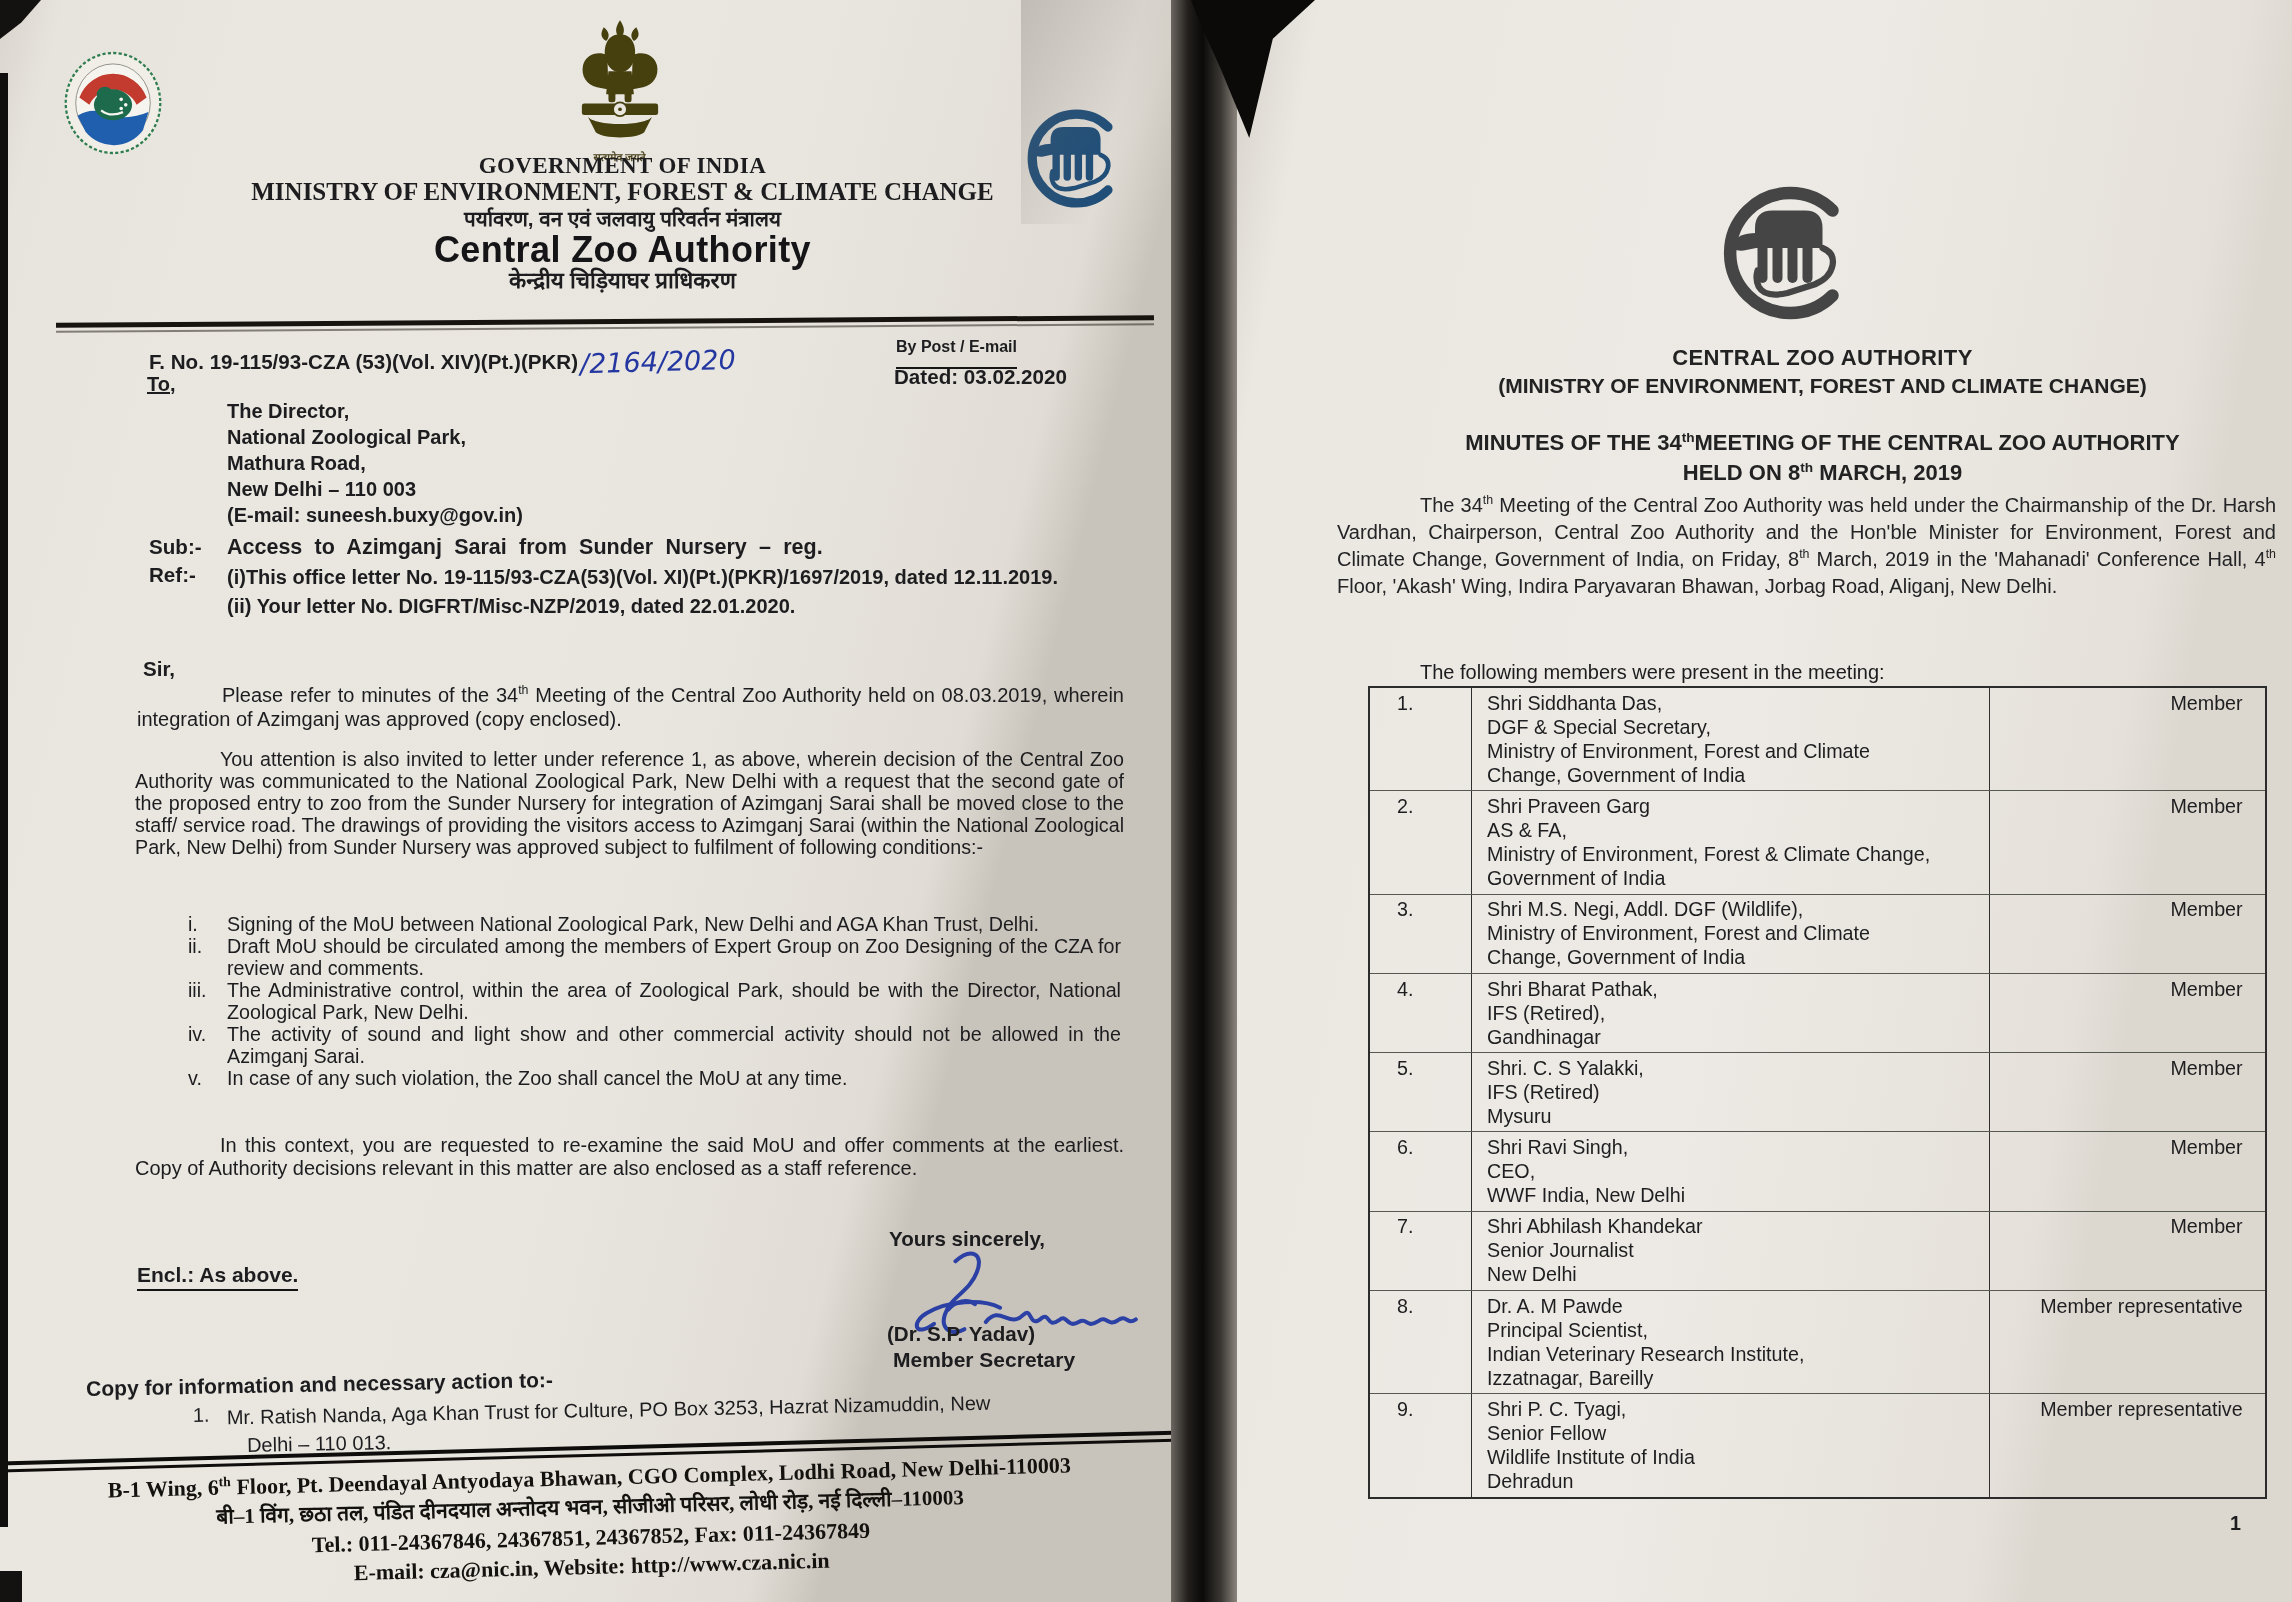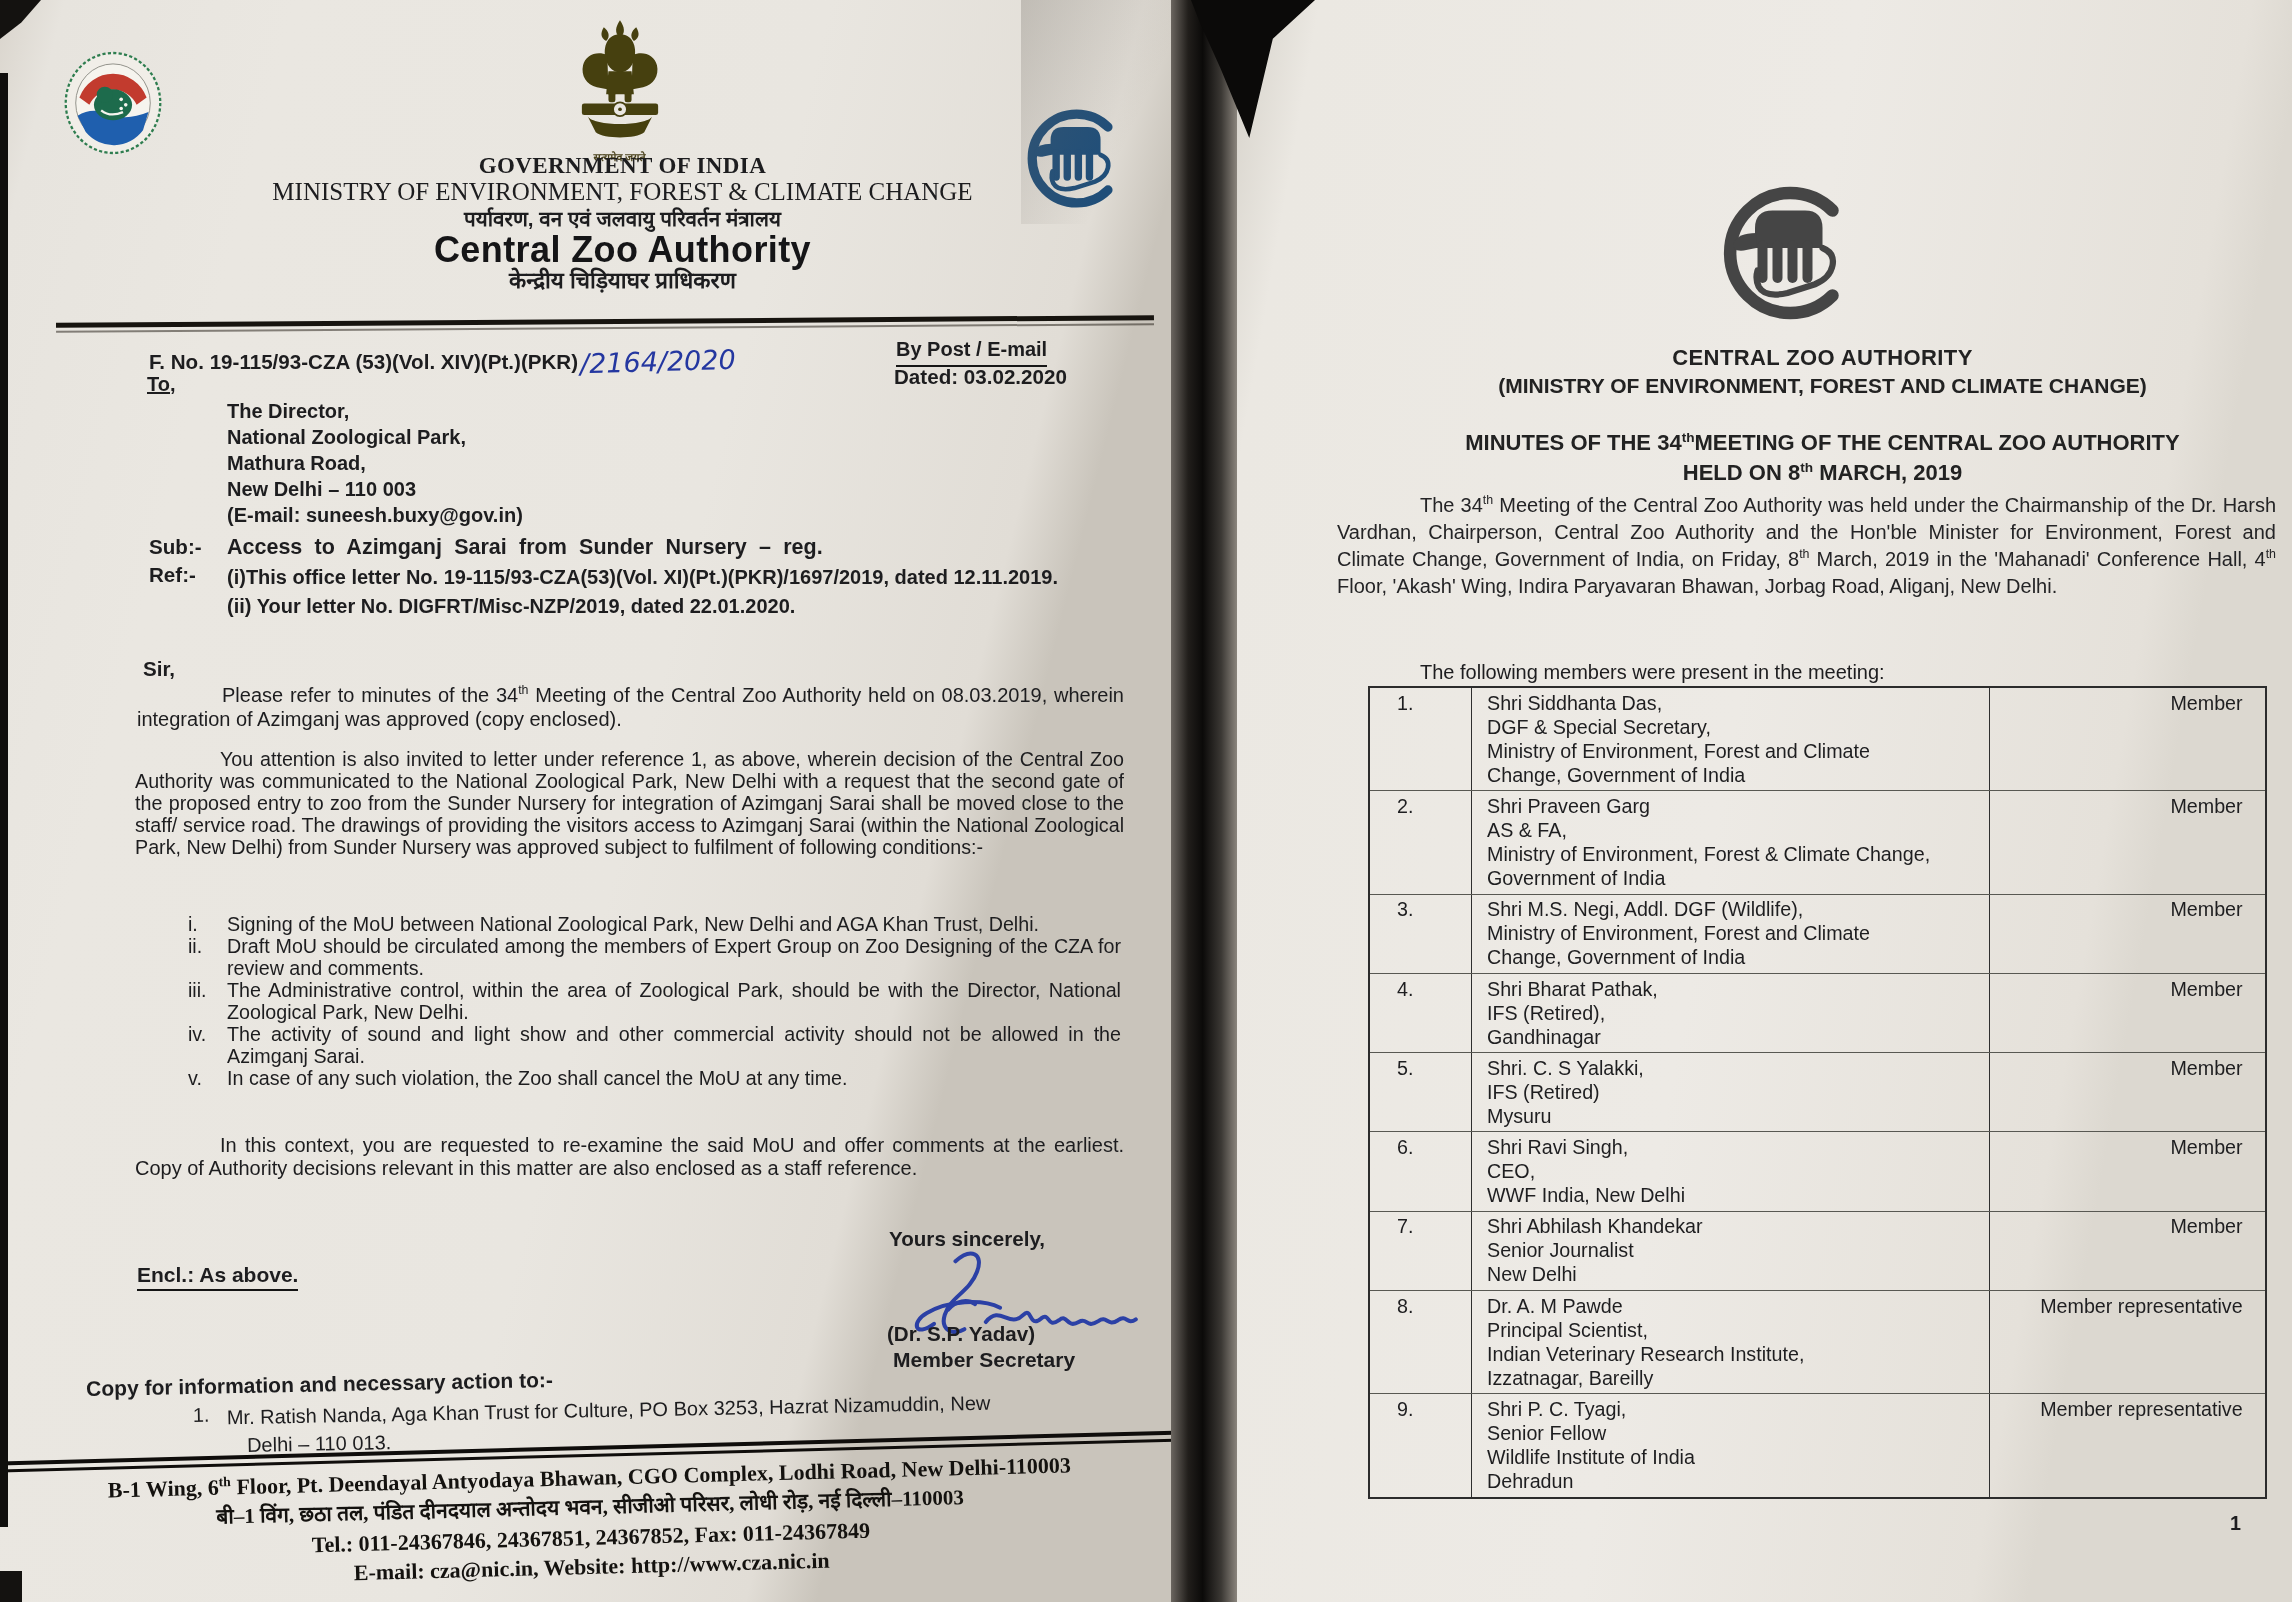--- a/index.html
+++ b/index.html
@@ -22,34 +22,34 @@
   .corner-tl{left:0;top:0;width:41px;height:39px;background:#141210;z-index:6;
     clip-path:polygon(0 0,100% 0,52% 58%,0 100%);}
   .corner-bl{left:0;top:1571px;width:22.4px;height:31px;background:#141210;z-index:6;}
   .shade-tr{left:1021px;top:0;width:159px;height:224px;z-index:2;
     background:linear-gradient(115deg,rgba(110,104,96,.30),rgba(110,104,96,0) 65%);}
 
   
   .lp-head{left:139px;top:154px;width:967px;text-align:center;}
   .h-govt-en{font-family:"Liberation Serif",serif;font-weight:bold;font-size:23px;line-height:24px;letter-spacing:0.4px;}
   .h-govt-hi{font-weight:bold;font-size:20.6px;line-height:24px;}
-  .h-min-en{font-family:"Liberation Serif",serif;font-weight:normal;font-size:25px;line-height:28px;}
+  .h-min-en{font-family:"Liberation Serif",serif;font-weight:bold;font-size:25px;line-height:28px;}
   .h-min-hi{font-weight:bold;font-size:20.6px;line-height:26px;}
   .h-org-en{font-weight:bold;font-size:36px;line-height:35px;letter-spacing:0.4px;color:#151517;}
   .h-org-hi{font-weight:bold;font-size:22.4px;line-height:28px;}
   .motto{width:125px;text-align:center;font-size:10.7px;color:#4a421c;font-weight:bold;}
   .rule-head{left:56px;top:319px;width:1098px;transform:rotate(-.4deg);}
   .rule-head .l1{height:5.4px;background:#17140f;}
   .rule-head .l2{height:1.8px;background:rgba(45,40,32,.55);margin-top:2.7px;}
 
   
   .fileno{left:149px;top:344px;font-weight:bold;font-size:20.6px;white-space:nowrap;}
   .hand{display:inline-block;font-family:"DejaVu Sans",sans-serif;font-style:italic;font-weight:normal;
         color:#2437a0;font-size:27px;transform:rotate(-1.6deg);margin-left:1.8px;position:relative;top:1.8px;}
-  .delivery{left:896px;top:338px;font-weight:bold;font-size:20px;border-bottom:2.2px solid #161616;padding-bottom:4px;}
+  .delivery{left:896px;top:338px;font-weight:bold;font-size:16px;border-bottom:2.2px solid #161616;padding-bottom:11px;}
   .dated{left:894px;top:365px;font-weight:bold;font-size:20.6px;}
   .to{left:147px;top:373px;font-size:20px;font-weight:bold;text-decoration:underline;}
   .addressee{left:227px;top:398px;font-size:20px;line-height:26px;font-weight:bold;}
   .sub-row{left:149px;top:535px;display:flex;}
   .ref-row{left:149px;top:563px;display:flex;}
   .lbl{font-weight:bold;font-size:20.6px;width:78px;flex:none;}
   .sub-text{font-weight:bold;font-size:21.5px;word-spacing:6.3px;}
   .ref-texts{width:896px;}
   .ref-i1{font-weight:bold;font-size:20px;line-height:28px;text-align:justify;}
   .ref-i2{font-weight:bold;font-size:20px;line-height:28px;margin-top:0.9px;}

